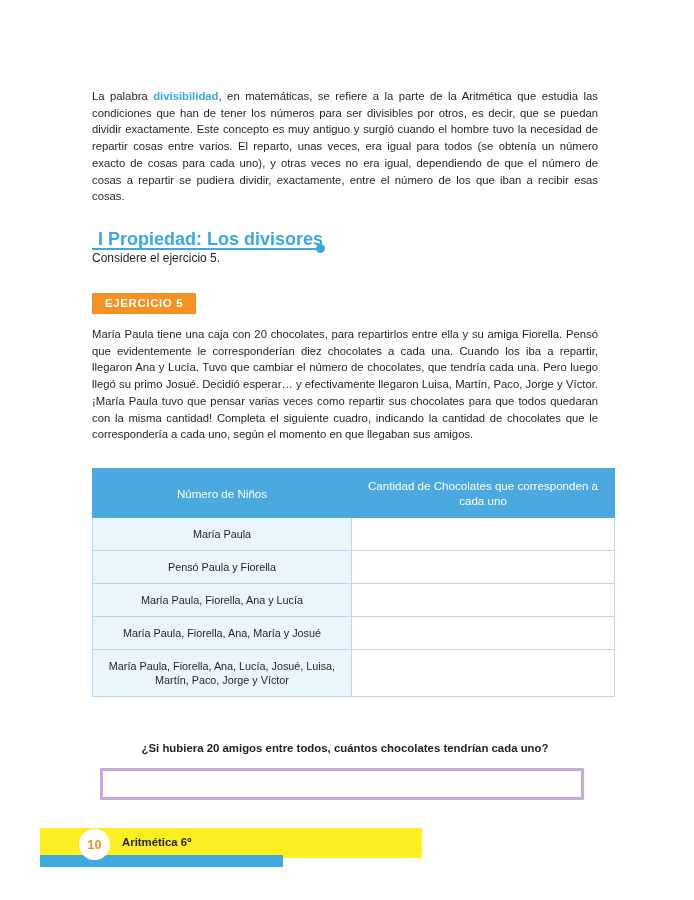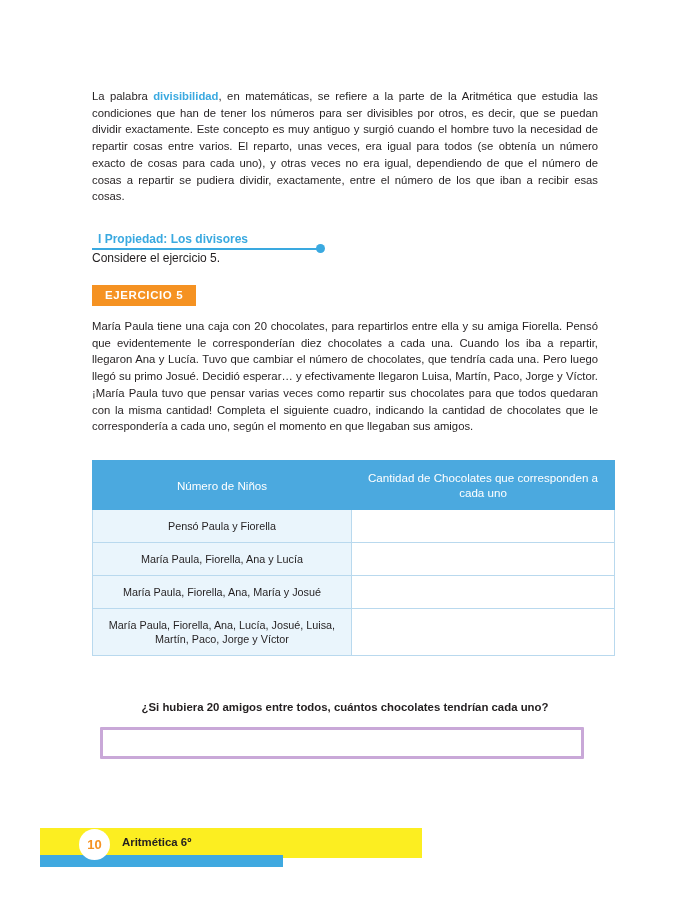--- a/index.html
+++ b/index.html
@@ -47,21 +47,21 @@
     letter-spacing: 0.1px;
   }
   .prop-head-wrap {
     position: relative;
     margin-top: 24px;
     height: 22px;
   }
   .prop-head {
     display: inline-block;
     color: #3aa9e0;
-    font-size: 12px;
+    font-size: 18px;
     font-weight: bold;
     padding: 0 6px 2px 6px;
     position: relative;
     z-index: 2;
   }
   .prop-underline {
     position: absolute;
     left: 0;
     top: 19px;
     width: 230px;
@@ -85,21 +85,21 @@
     color: #231f20;
   }
   .ej-badge {
     display: inline-block;
     background: #f59222;
     color: #ffffff;
     font-size: 11.5px;
     font-weight: bold;
     letter-spacing: 0.6px;
     padding: 4px 13px 5px 13px;
-    margin-top: 20px;
+    margin-top: 28px;
   }
   .body-par {
     font-size: 11.3px;
     line-height: 1.48;
     text-align: justify;
     margin: 12px 0 0 0;
     color: #231f20;
   }
   table.choco {
     border-collapse: collapse;
@@ -213,20 +213,24 @@
 
     <table class="choco">
       <thead>
         <tr>
           <th style="width:246px">Número de Niños</th>
           <th style="width:250px">Cantidad de Chocolates que corresponden a cada uno</th>
         </tr>
       </thead>
       <tbody>
         <tr>
+          <td class="label">María Paula</td>
+          <td class="blank"></td>
+        </tr>
+        <tr>
           <td class="label">Pensó Paula y Fiorella</td>
           <td class="blank"></td>
         </tr>
         <tr>
           <td class="label">María Paula, Fiorella, Ana y Lucía</td>
           <td class="blank"></td>
         </tr>
         <tr>
           <td class="label">María Paula, Fiorella, Ana, María y Josué</td>
           <td class="blank"></td>

